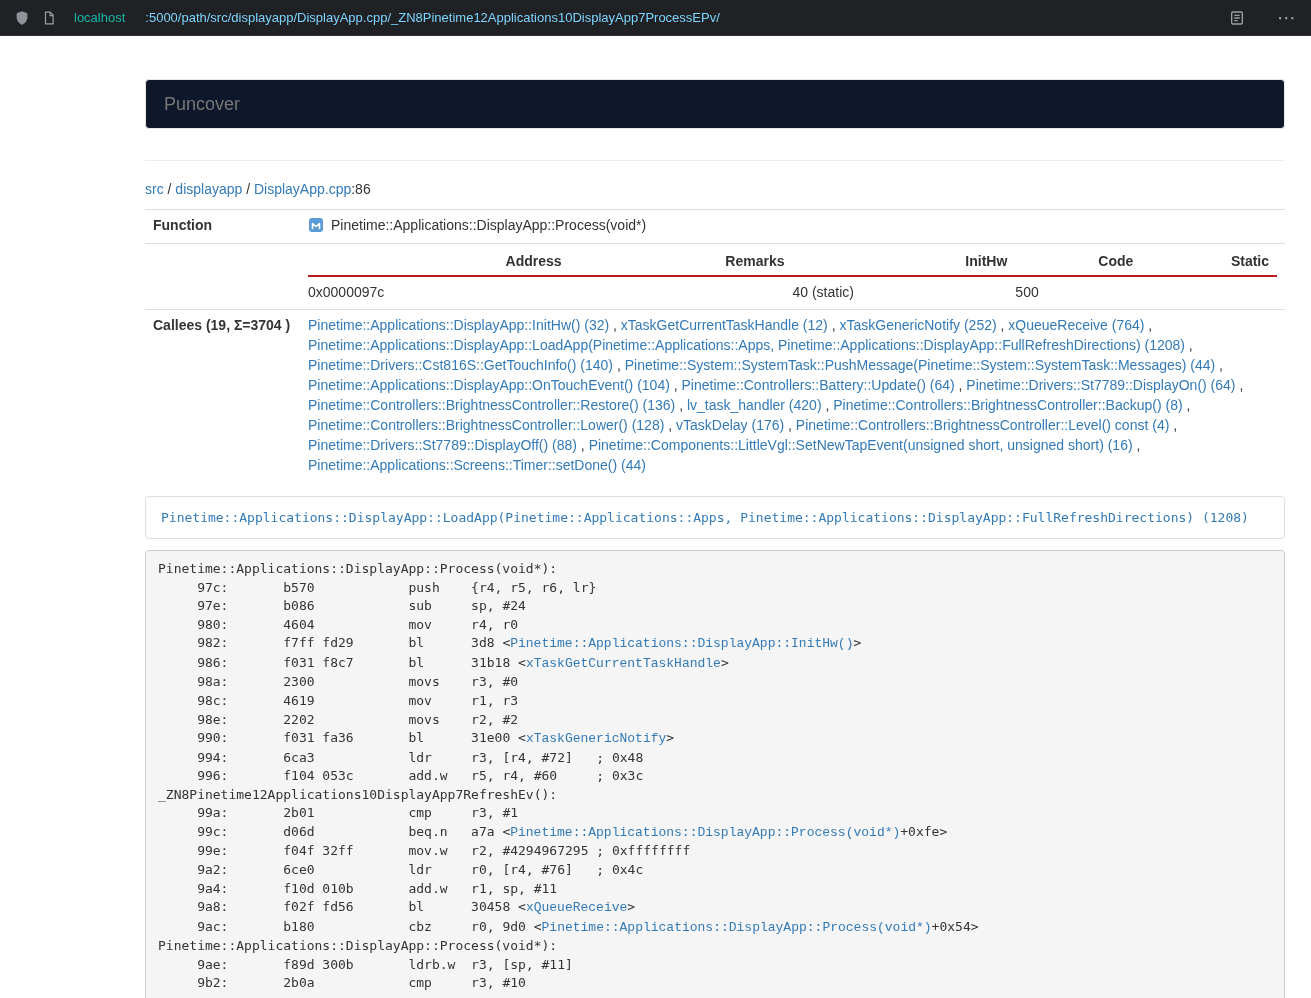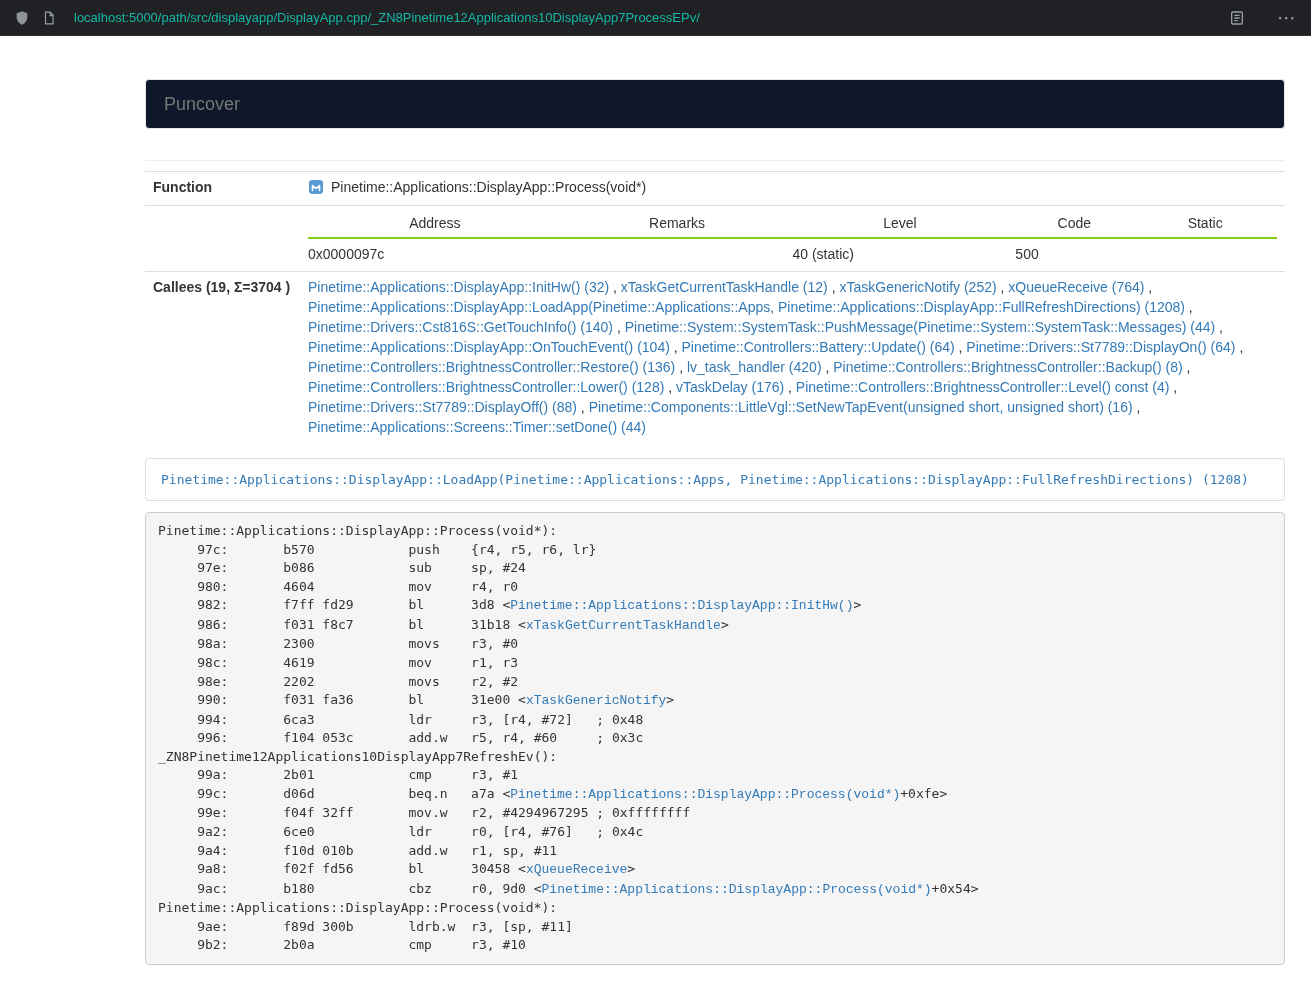--- a/index.html
+++ b/index.html
@@ -25,21 +25,21 @@
   .tb-icon { display: inline-flex; align-items: center; justify-content: center; }
   .tb-icon + .tb-icon { margin-left: 12px; }
   .urlbar {
     flex: 1;
     margin-left: 18px;
     font-size: 13px;
     white-space: nowrap;
     overflow: hidden;
   }
   .urlbar .host { color: #14b8a6; }
-  .urlbar .path { color: #14b8a6; }
+  .urlbar .path { color: #7dd3fc; margin-left: 20px; }
   .tb-right { display: flex; align-items: center; gap: 20px; margin-left: 12px; }
   .dots { color: #9aa0a6; font-size: 19px; line-height: 1; letter-spacing: 1px; user-select: none; }
 
   
   .container { margin-left: 145px; width: 1140px; font-size: 14px; }
 
   .navbar {
     margin-top: 43px;
     height: 50px;
     background: #0f172a;
@@ -70,23 +70,23 @@
     line-height: 20px;
   }
   table.ftable > tbody > tr > th.lbl { width: 155px; font-weight: bold; }
   table.ftable > tbody > tr > td.nestwrap { padding: 2px 8px; }
 
   .func-icon { display: inline-block; vertical-align: -3px; margin-right: 7px; }
 
   
   table.inner { width: 100%; border-collapse: collapse; }
   table.inner th {
-    font-weight: normal; text-align: center;
+    font-weight: bold; text-align: right;
     padding: 5px 8px 4px 0;
-    border-bottom: 2px solid #84cc16;
+    border-bottom: 2px solid #b91c1c;
     line-height: 20px;
   }
   table.inner td { padding: 5px 8px 5px 0; line-height: 20px; }
   .c-address { width: 27%; } .c-remarks { width: 23%; }
   .c-stack { width: 23%; } .c-code { width: 13%; } .c-static { width: 14%; }
 
   .callees a { white-space: nowrap; }
   .callees .sep { color: #333; }
 
   
@@ -151,20 +151,21 @@
 </div>
 
 <div class="container">
 
   <nav class="navbar">
     <a href="#" class="brand">Puncover</a>
   </nav>
 
   <hr class="divider">
 
+  <div class="breadcrumb" id="breadcrumb"><a href="#">src</a><span class="sep"> / </span><a href="#">displayapp</a><span class="sep"> / </span><a href="#">DisplayApp.cpp</a><span class="suffix">:86</span></div>
 
   <table class="ftable">
     <tbody>
       <tr>
         <th class="lbl">Function</th>
         <td>
           <span class="func-icon">
             <svg width="16" height="16" viewBox="0 0 16 16">
                 <rect x="1" y="1" width="14" height="14" rx="3" fill="#5b9bd5"></rect>
                 <path d="M4.5 11.5v-5l3.5 3 3.5-3v5" fill="none" stroke="#fff" stroke-width="1.6" stroke-linecap="round" stroke-linejoin="round"></path>
@@ -173,21 +174,21 @@
         </td>
       </tr>
       <tr>
         <th class="lbl"></th>
         <td class="nestwrap">
           <table class="inner">
             <thead>
               <tr>
                 <th class="c-address">Address</th>
                 <th class="c-remarks">Remarks</th>
-                <th class="c-stack">Level</th>
+                <th class="c-stack">InitHw</th>
                 <th class="c-code">Code</th>
                 <th class="c-static">Static</th>
               </tr>
             </thead>
             <tbody>
               <tr>
                 <td>0x0000097c</td>
                 <td></td>
                 <td>40 (static)</td>
                 <td>500</td>

